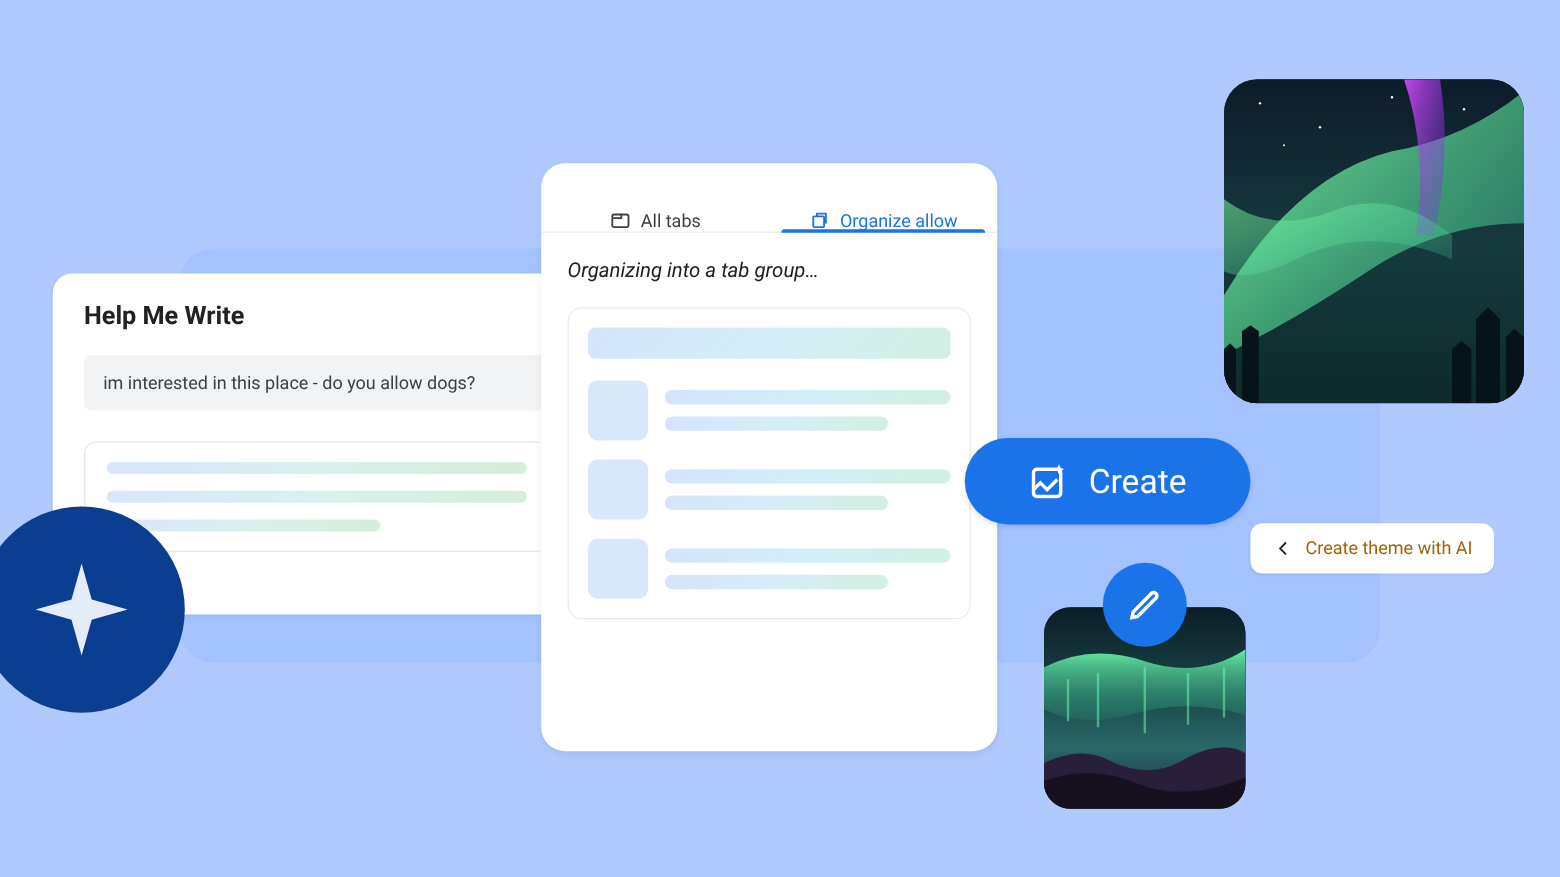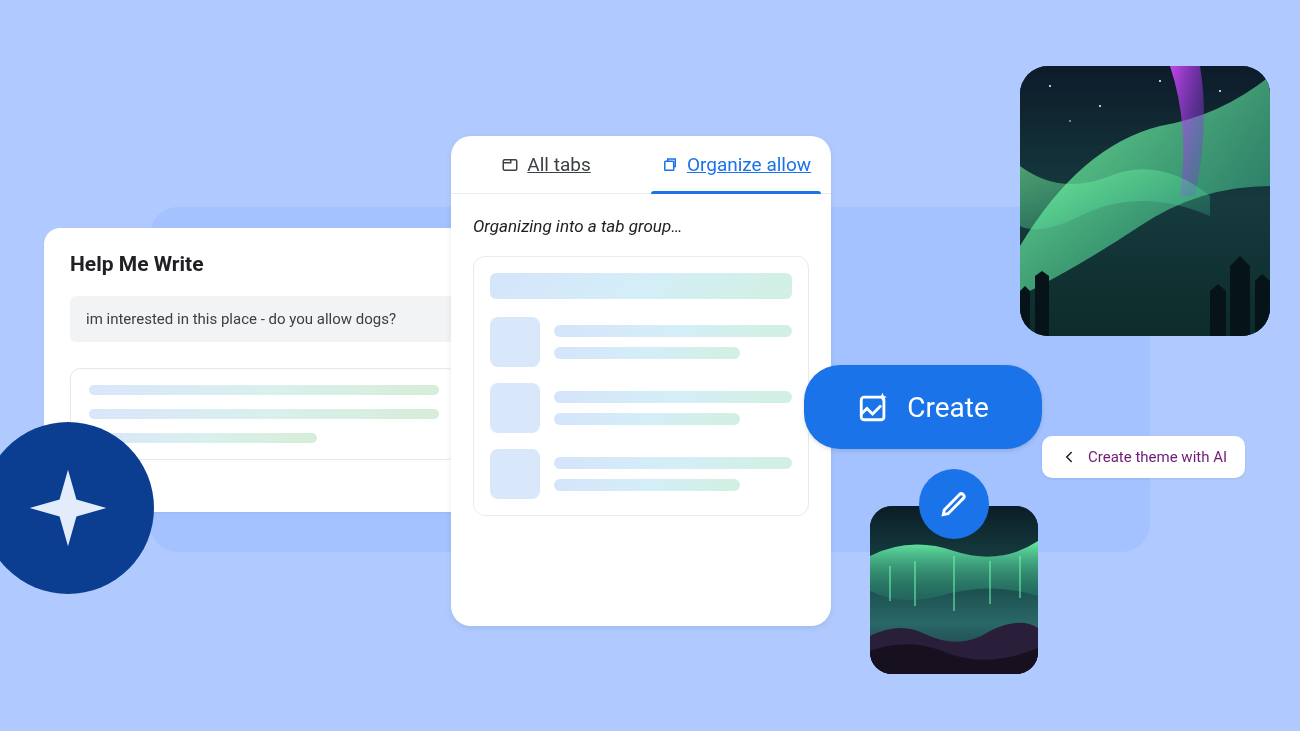--- a/index.html
+++ b/index.html
@@ -78,27 +78,26 @@
     box-shadow: 0 2px 6px rgba(0,0,0,0.08);
     overflow: hidden;
   }
   .org-tabs {
     display: flex;
     height: 58px;
     border-bottom: 1px solid #ebecef;
   }
   .org-tab {
     flex: 1;
-    display: flex; align-items: center; justify-content: center;
+    display: flex; align-items: flex-end; justify-content: center;
     gap: 8px;
-    font-size: 19px;
+    font-size: 15px;
     color: #3c4043;
     position: relative;
     cursor: pointer;
-    text-decoration: underline;
   }
   .org-tab.active { color: #1a73e8; }
   .org-tab.active::after {
     content: '';
     position: absolute;
     bottom: -1px; left: 10px; right: 10px;
     height: 3px;
     background: #1a73e8;
     border-radius: 3px 3px 0 0;
   }
@@ -133,21 +132,21 @@
     height: 12px;
     border-radius: 6px;
     background: linear-gradient(90deg,#d5e4fa,#d4eef8,#d2f0e1);
   }
   .rline.s { width: 78%; }
 
   
   .create-btn {
     position: absolute;
     left: 804px; top: 365px;
-    width: 238px; height: 84px;
+    width: 238px; height: 72px;
     background: #1a73e8;
     border-radius: 36px;
     display: flex; align-items: center; justify-content: center;
     gap: 16px;
     color: #fff;
     font-size: 28px;
     font-weight: 400;
     box-shadow: 0 2px 4px rgba(0,0,0,0.12);
     cursor: pointer;
   }
@@ -187,21 +186,21 @@
 
   
   .theme-chip {
     position: absolute;
     left: 1042px; top: 436px;
     background: #fff;
     border-radius: 10px;
     padding: 12px 18px;
     display: flex; align-items: flex-start; gap: 10px;
     font-size: 15px;
-    color: #701a75;
+    color: #a16207;
     box-shadow: 0 1px 3px rgba(0,0,0,0.08);
     cursor: pointer;
   }
   .theme-chip svg { width: 18px; height: 18px; }
 </style>
 </head>
 <body>
 
 <div class="bg-panel bg1"></div>
 

